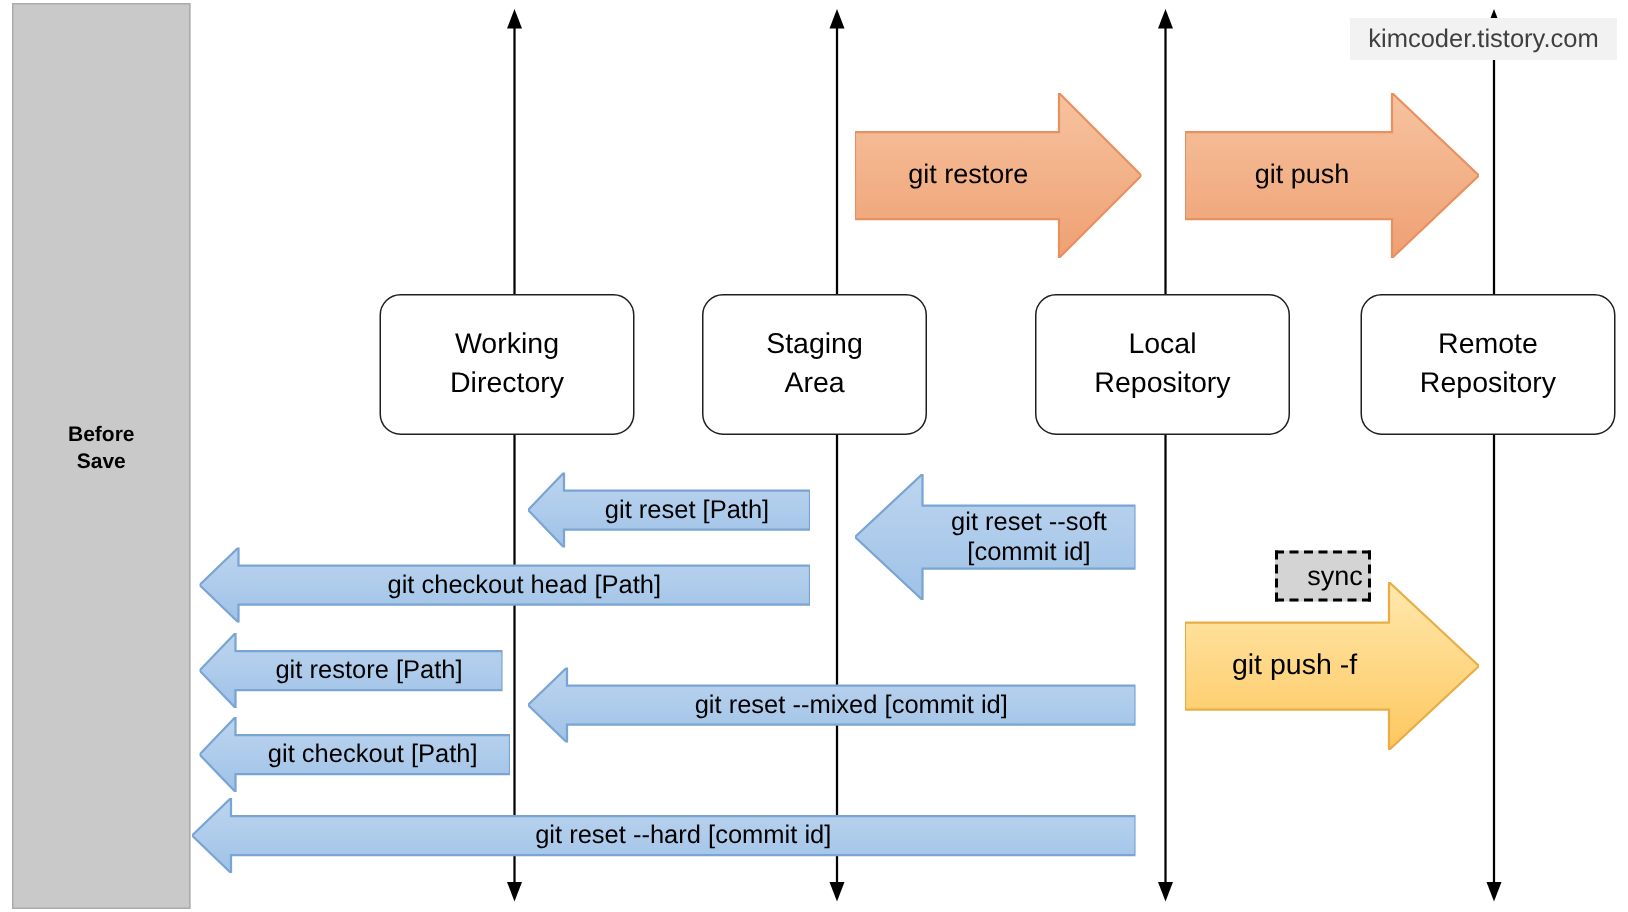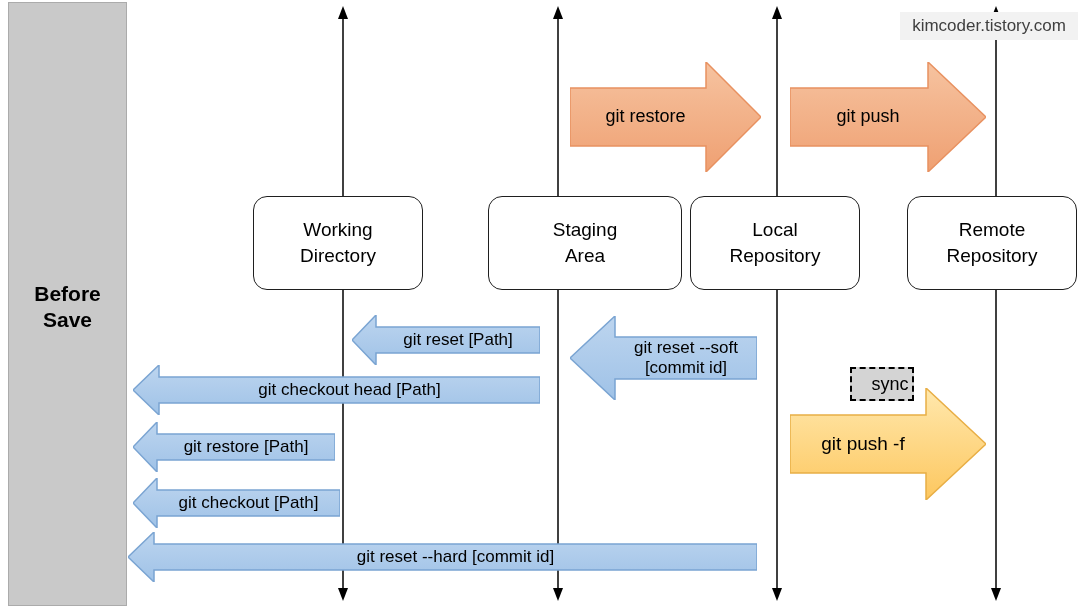--- a/index.html
+++ b/index.html
@@ -10,21 +10,21 @@
   .abs{position:absolute;}
   
   #lifelines{position:absolute;left:0;top:0;z-index:1;}
   
   .sidebar{
     left:8px;top:2px;width:119px;height:604px;background:#c9c9c9;
     border:1px solid #ababab;z-index:4;box-sizing:border-box;
   }
   .sidebar-label{
     position:absolute;left:0;top:278px;width:100%;text-align:center;
-    font-size:21px;font-weight:bold;color:#000;line-height:1.25;white-space:pre-line;
+    font-size:14px;font-weight:bold;color:#000;line-height:1.25;white-space:pre-line;
   }
   
   .stage-box{
     top:196px;height:94px;background:#ffffff;border:1.6px solid #1f1f1f;
     border-radius:14px;z-index:3;box-sizing:border-box;
     display:flex;align-items:center;justify-content:center;position:absolute;
   }
   .stage-label{
     font-size:19px;font-weight:normal;color:#000;text-align:center;
     line-height:1.35;white-space:pre-line;
@@ -118,21 +118,21 @@
     <svg viewBox="0 0 196 110" preserveAspectRatio="none">
         <polygon class="p-orange" points="0,26 138,26 138,0 196,55 138,110 138,84 0,84"></polygon>
       </svg>
     <span class="arrow-label" style="padding-right:40px">git push</span>
   </div>
 
   <div class="stage-box" style="left:253px;width:170px">
     <span class="stage-label">Working
 Directory</span>
   </div>
-  <div class="stage-box" style="left:488px;width:194px">
+  <div class="stage-box" style="left:468px;width:150px">
     <span class="stage-label">Staging
 Area</span>
   </div>
   <div class="stage-box" style="left:690px;width:170px">
     <span class="stage-label">Local
 Repository</span>
   </div>
   <div class="stage-box" style="left:907px;width:170px">
     <span class="stage-label">Remote
 Repository</span>
@@ -160,20 +160,26 @@
 [commit id]</span>
   </div>
 
   <div class="arrow blue" style="left:133px;top:422px;width:202px;height:50px">
     <svg viewBox="0 0 202 50" preserveAspectRatio="none">
         <polygon class="p-blue" points="0,25 24,0 24,12 202,12 202,38 24,38 24,50"></polygon>
       </svg>
     <span class="arrow-label" style="padding-left:24px">git restore [Path]</span>
   </div>
 
+  <div class="arrow blue" style="left:352px;top:445px;width:405px;height:50px">
+    <svg viewBox="0 0 405 50" preserveAspectRatio="none">
+        <polygon class="p-blue" points="0,25 26,0 26,12 405,12 405,38 26,38 26,50"></polygon>
+      </svg>
+    <span class="arrow-label" style="padding-left:26px">git reset --mixed [commit id]</span>
+  </div>
 
   <div class="arrow blue" style="left:133px;top:478px;width:207px;height:50px">
     <svg viewBox="0 0 207 50" preserveAspectRatio="none">
         <polygon class="p-blue" points="0,25 24,0 24,12 207,12 207,38 24,38 24,50"></polygon>
       </svg>
     <span class="arrow-label" style="padding-left:24px">git checkout [Path]</span>
   </div>
 
   <div class="arrow blue" style="left:128px;top:532px;width:629px;height:50px">
     <svg viewBox="0 0 629 50" preserveAspectRatio="none">

